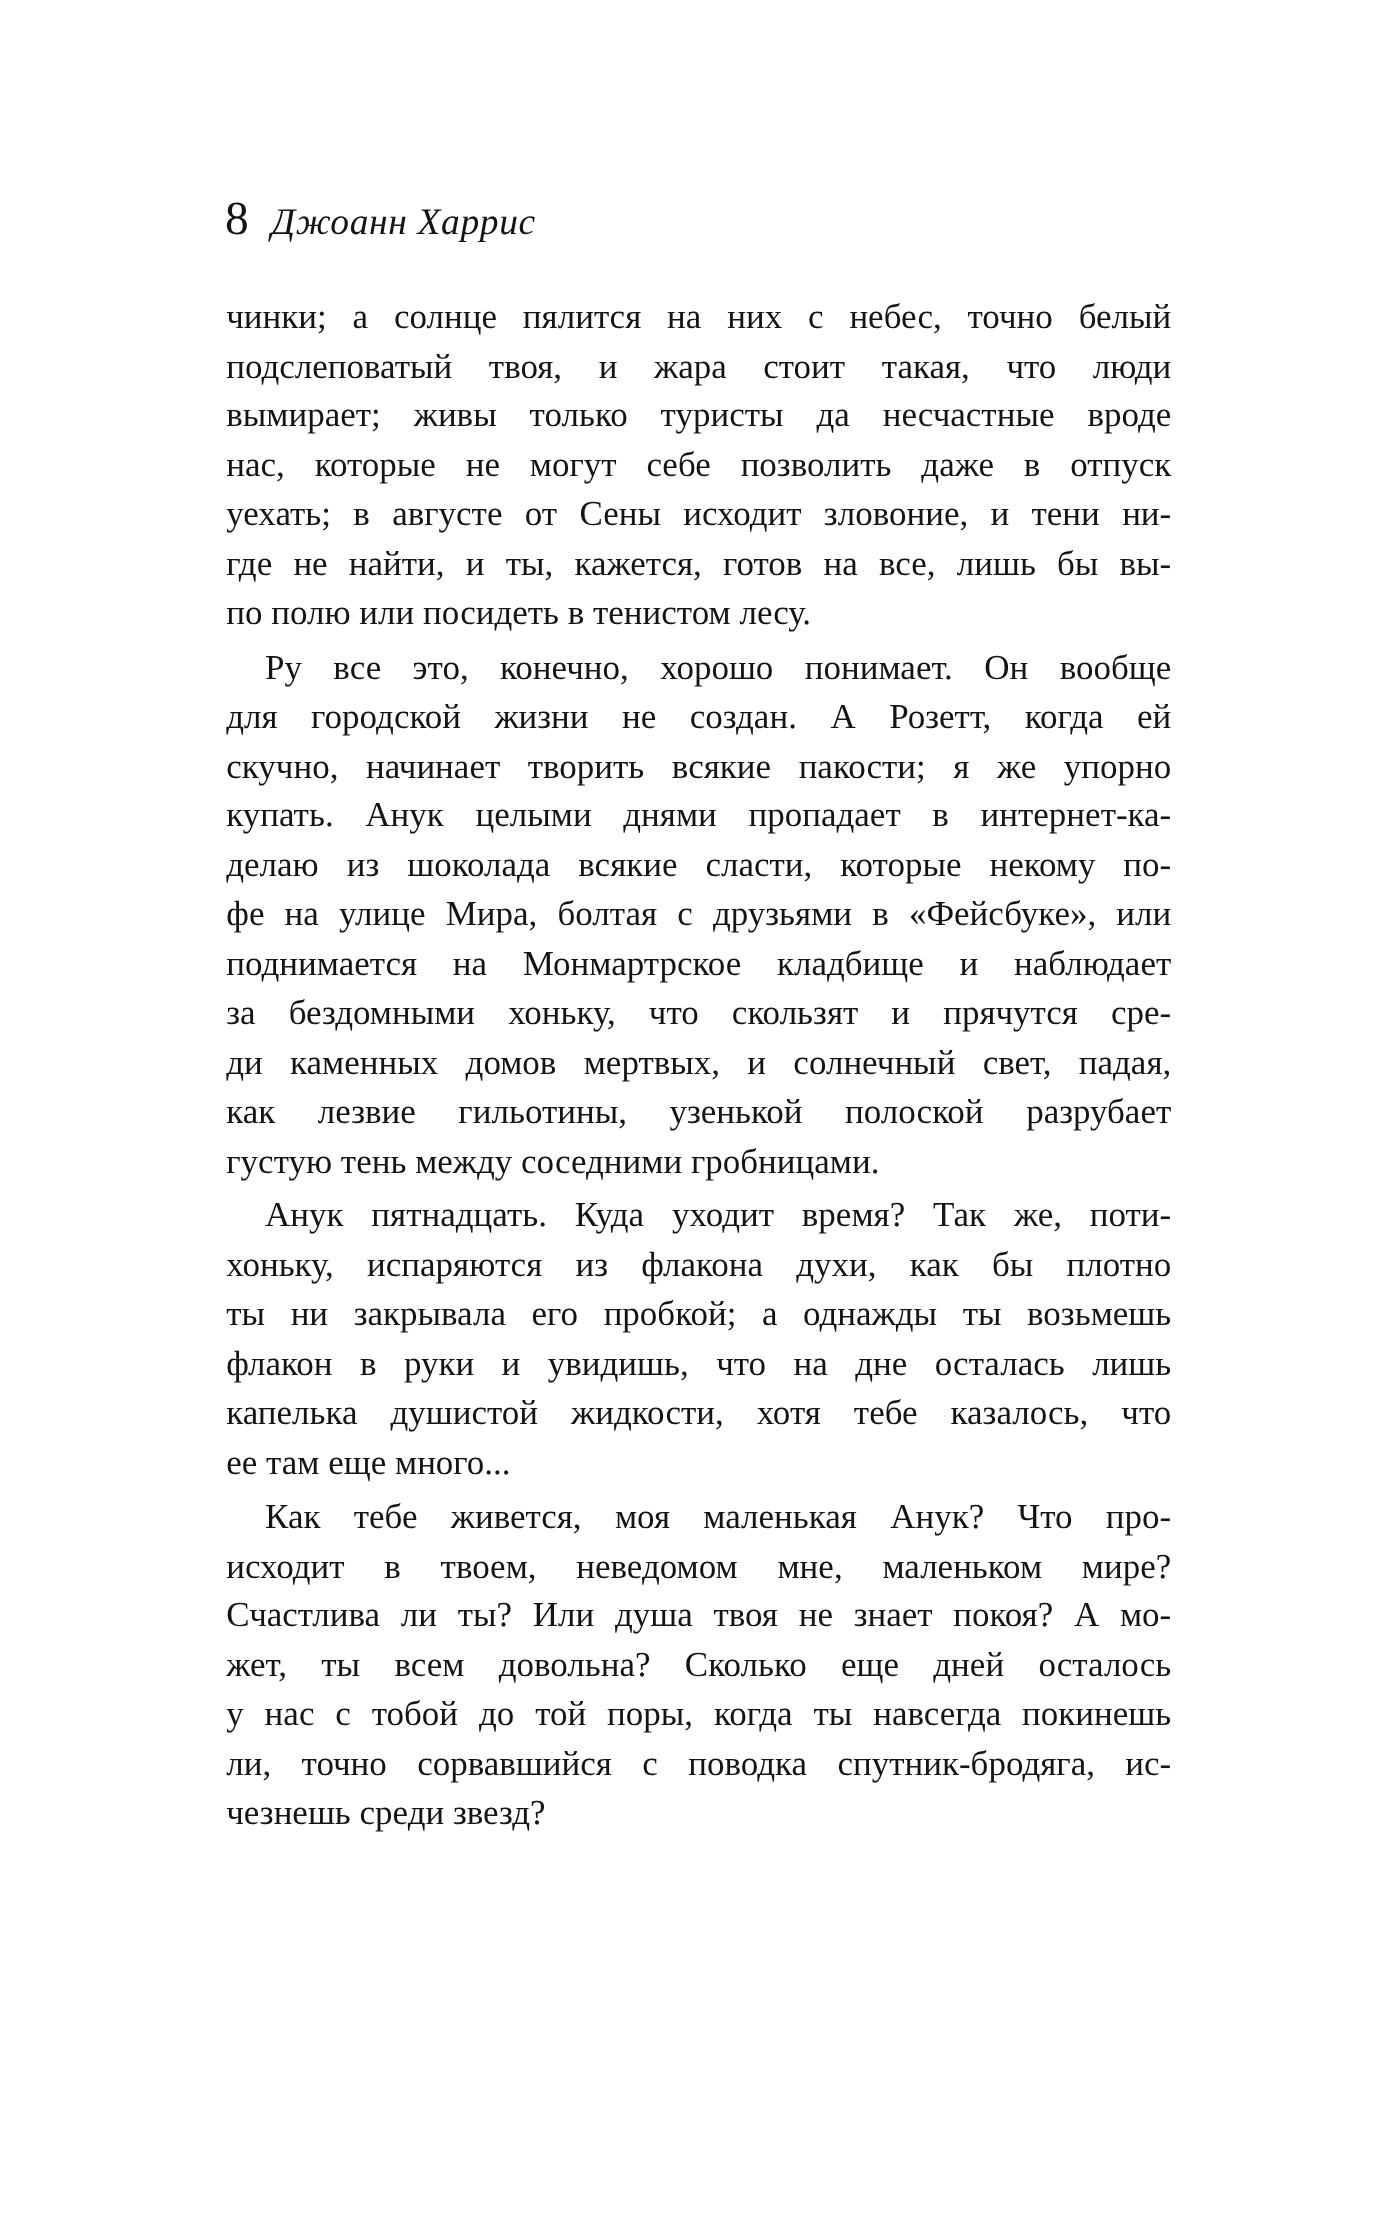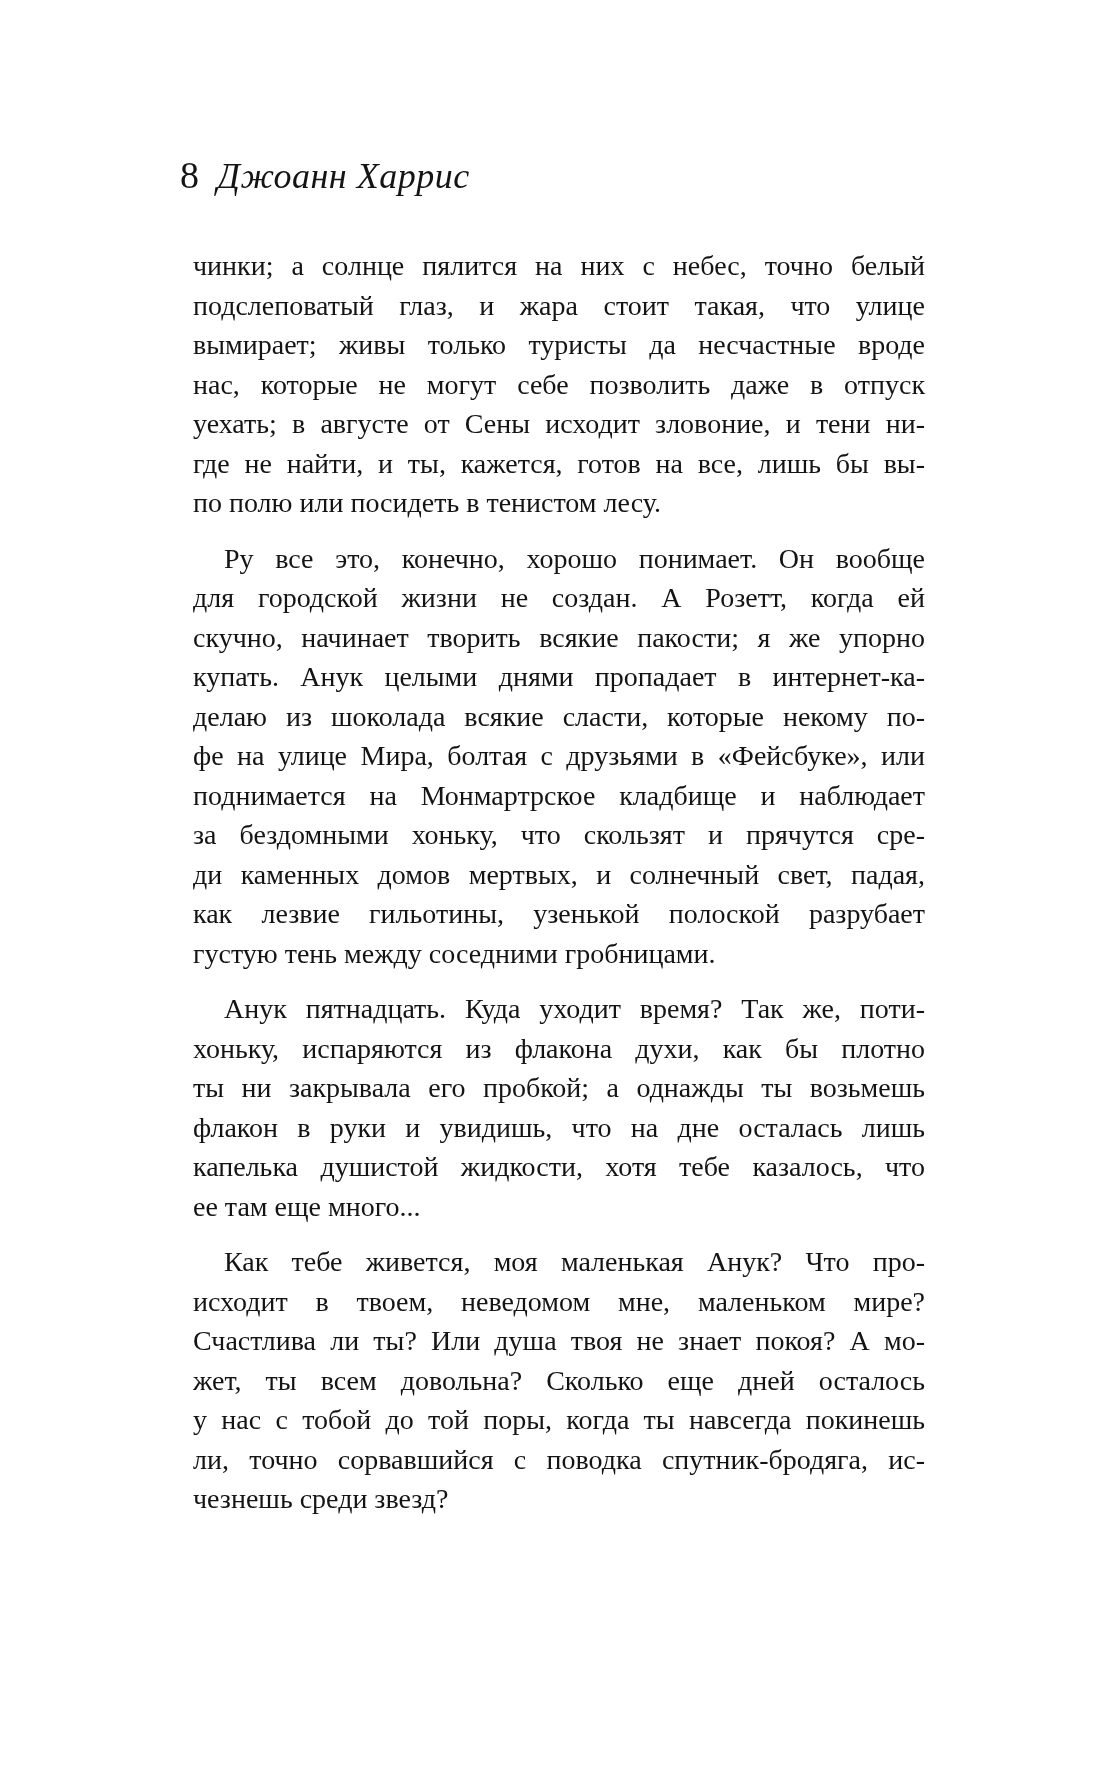--- a/index.html
+++ b/index.html
@@ -22,37 +22,37 @@
     top: 156px;
     display: flex;
     align-items: baseline;
   }
   .page-number {
     font-size: 38px;
     line-height: 1;
     font-weight: 400;
   }
   .running-head {
-    font-size: 36px;
+    font-size: 30px;
     line-height: 1;
     font-style: italic;
     margin-left: 18px;
     letter-spacing: 0.5px;
     font-family: Liberation Serif, serif;
   }
   .page-body {
     position: absolute;
     left: 177px;
     top: 230px;
     width: 764px;
     font-size: 28px;
     line-height: 39.5px;
   }
   .paragraph {
-    margin: 16px;
+    margin: 4px;
     padding: 0;
   }
   .text-line {
     display: block;
     text-align: justify;
     text-align-last: justify;
     white-space: normal;
   }
   .text-line.para-last {
     text-align-last: left;
@@ -66,21 +66,21 @@
 
 <div class="book-page">
   <header class="page-header">
     <span class="page-number">8</span>
     <span class="running-head">Джоанн Харрис</span>
   </header>
 
   <main class="page-body" id="page-body">
       <p class="paragraph">
         <span class="text-line">чинки; а солнце пялится на них с небес, точно белый</span>
-        <span class="text-line">подслеповатый глаз, и жара стоит такая, что улице</span>
+        <span class="text-line">подслеповатый твоя, и жара стоит такая, что люди</span>
         <span class="text-line">вымирает; живы только туристы да несчастные вроде</span>
         <span class="text-line">нас, которые не могут себе позволить даже в отпуск</span>
         <span class="text-line">уехать; в августе от Сены исходит зловоние, и тени ни-</span>
         <span class="text-line">где не найти, и ты, кажется, готов на все, лишь бы вы-</span>
         <span class="text-line para-last">по полю или посидеть в тенистом лесу.</span>
       </p>
       <p class="paragraph">
         <span class="text-line indent-first">Ру все это, конечно, хорошо понимает. Он вообще</span>
         <span class="text-line">для городской жизни не создан. А Розетт, когда ей</span>
         <span class="text-line">скучно, начинает творить всякие пакости; я же упорно</span>

